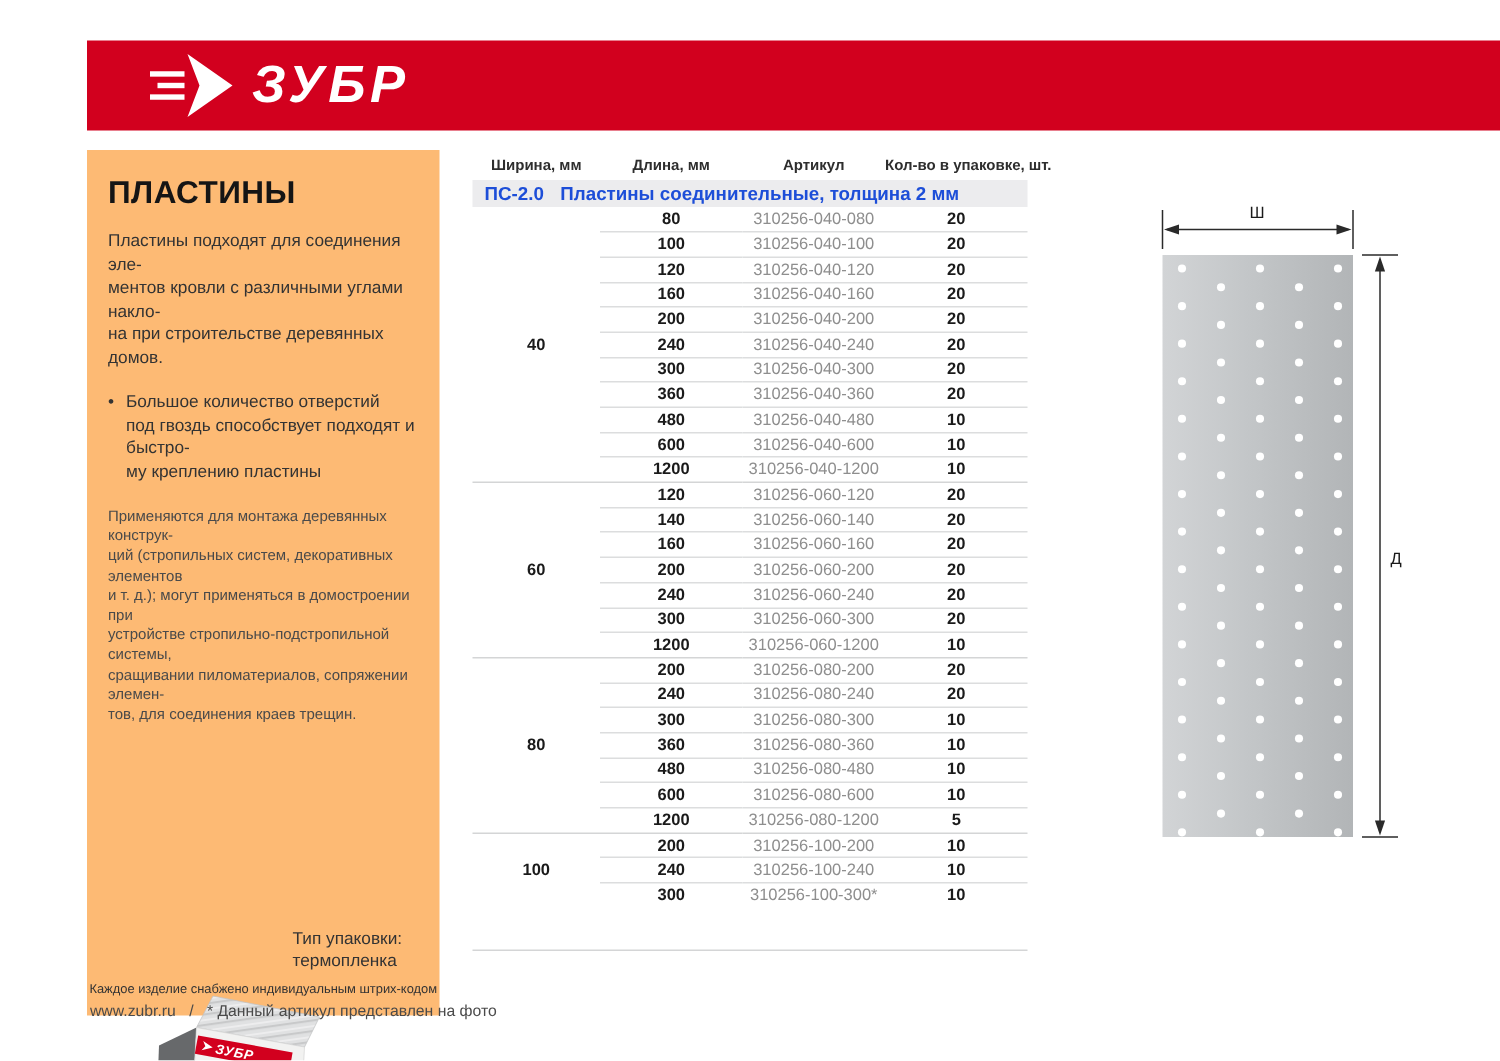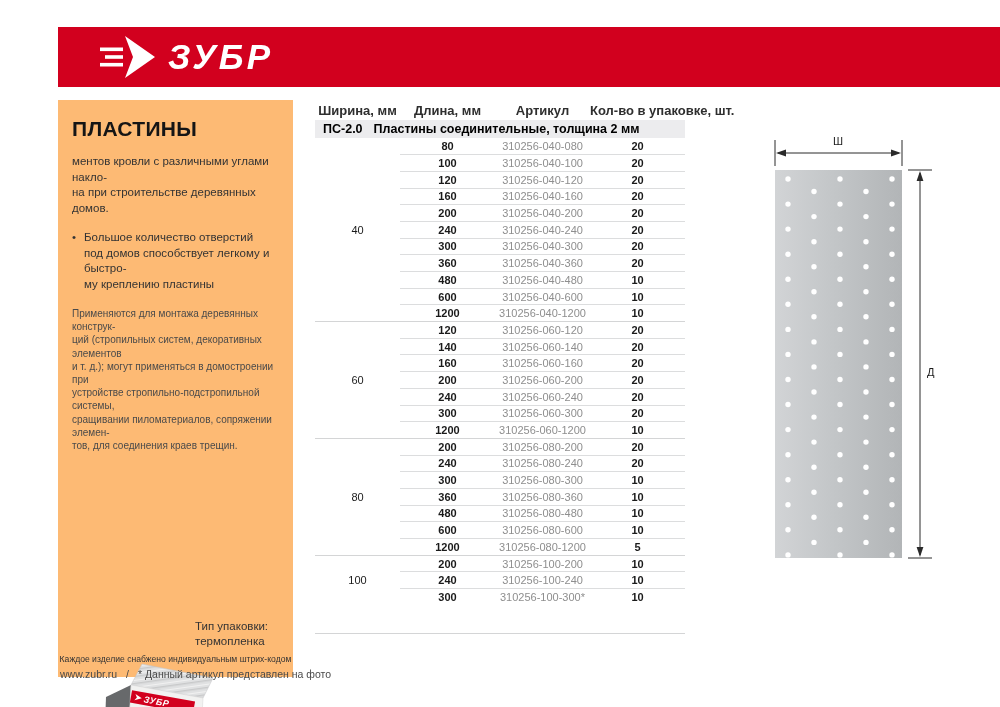--- a/index.html
+++ b/index.html
@@ -27,25 +27,25 @@
   .box-photo { position:absolute; left:38px; top:553px; width:135px; height:115px; }
 
   
   .footer { position:absolute; left:30px; top:668px; font-size:10.5px; color:#4a4a4a; }
   .footer span { margin-right:6px; }
   .site { color:#4a4a4a; text-decoration:none; }
 
   
   table.products { position:absolute; left:285px; top:100px; width:370px; border-collapse:collapse; table-layout:fixed; }
   table.products th, table.products td { padding:0; vertical-align:middle; }
-  tr.cols th { height:20px; font-size:13px; font-weight:bold; color:#2e2e2e; text-align:center; white-space:nowrap; }
-  tr.section td { height:18px; background:#ececee; font-size:12.5px; font-weight:bold; color:#000000; text-align:left; padding-left:8px; white-space:nowrap; }
+  tr.cols th { height:20px; font-size:10px; font-weight:bold; color:#2e2e2e; text-align:center; white-space:nowrap; }
+  tr.section td { height:18px; background:#ececee; font-size:12.5px; font-weight:bold; color:#1d4ed8; text-align:left; padding-left:8px; white-space:nowrap; }
   tr.section .sec-title { margin-left:11px; }
   tbody td { height:16.7px; font-size:11px; text-align:center; color:#1a1a1a; }
-  tbody td.w { font-weight:normal; vertical-align:middle; }
+  tbody td.w { font-weight:bold; vertical-align:middle; }
   tbody td.len { font-weight:bold; }
   tbody td.article { font-weight:normal; color:#8e8e8e; }
   tbody td.qty { font-weight:bold; }
   tr.group-start td { border-top:1px solid #d4d5d6; }
   tr.group-start.first td { border-top:none; }
   tr.inner td { border-top:1px solid #dcddde; }
   table.products { border-bottom:0; }
   .table-bottom-line { position:absolute; left:285px; top:633px; width:370px; height:1px; background:#d4d5d6; }
 
   
@@ -66,28 +66,29 @@
         <polygon points="27,1 57,22 27,43 35,22" fill="#fff"></polygon>
       </svg>
       <div class="logo-text">ЗУБР</div>
     </div>
   </div>
 
   <div class="panel">
     <div class="panel-inner">
       <div class="page-title">ПЛАСТИНЫ</div>
       <div class="para">
+          <div>Пластины подходят для соединения эле-</div>
           <div>ментов кровли с различными углами накло-</div>
           <div>на при строительстве деревянных домов.</div>
         </div>
       <div class="bullet-item">
         <span class="bullet-dot">•</span>
         <div class="para">
             <div>Большое количество отверстий</div>
-            <div>под домов способствует легкому и быстро-</div>
+            <div>под гвоздь способствует подходят и быстро-</div>
             <div>му креплению пластины</div>
           </div>
       </div>
       <div class="para-small">
           <div>Применяются для монтажа деревянных конструк-</div>
           <div>ций (стропильных систем, декоративных элементов</div>
           <div>и т. д.); могут применяться в домостроении при</div>
           <div>устройстве стропильно-подстропильной системы,</div>
           <div>сращивании пиломатериалов, сопряжении элемен-</div>
           <div>тов, для соединения краев трещин.</div>

